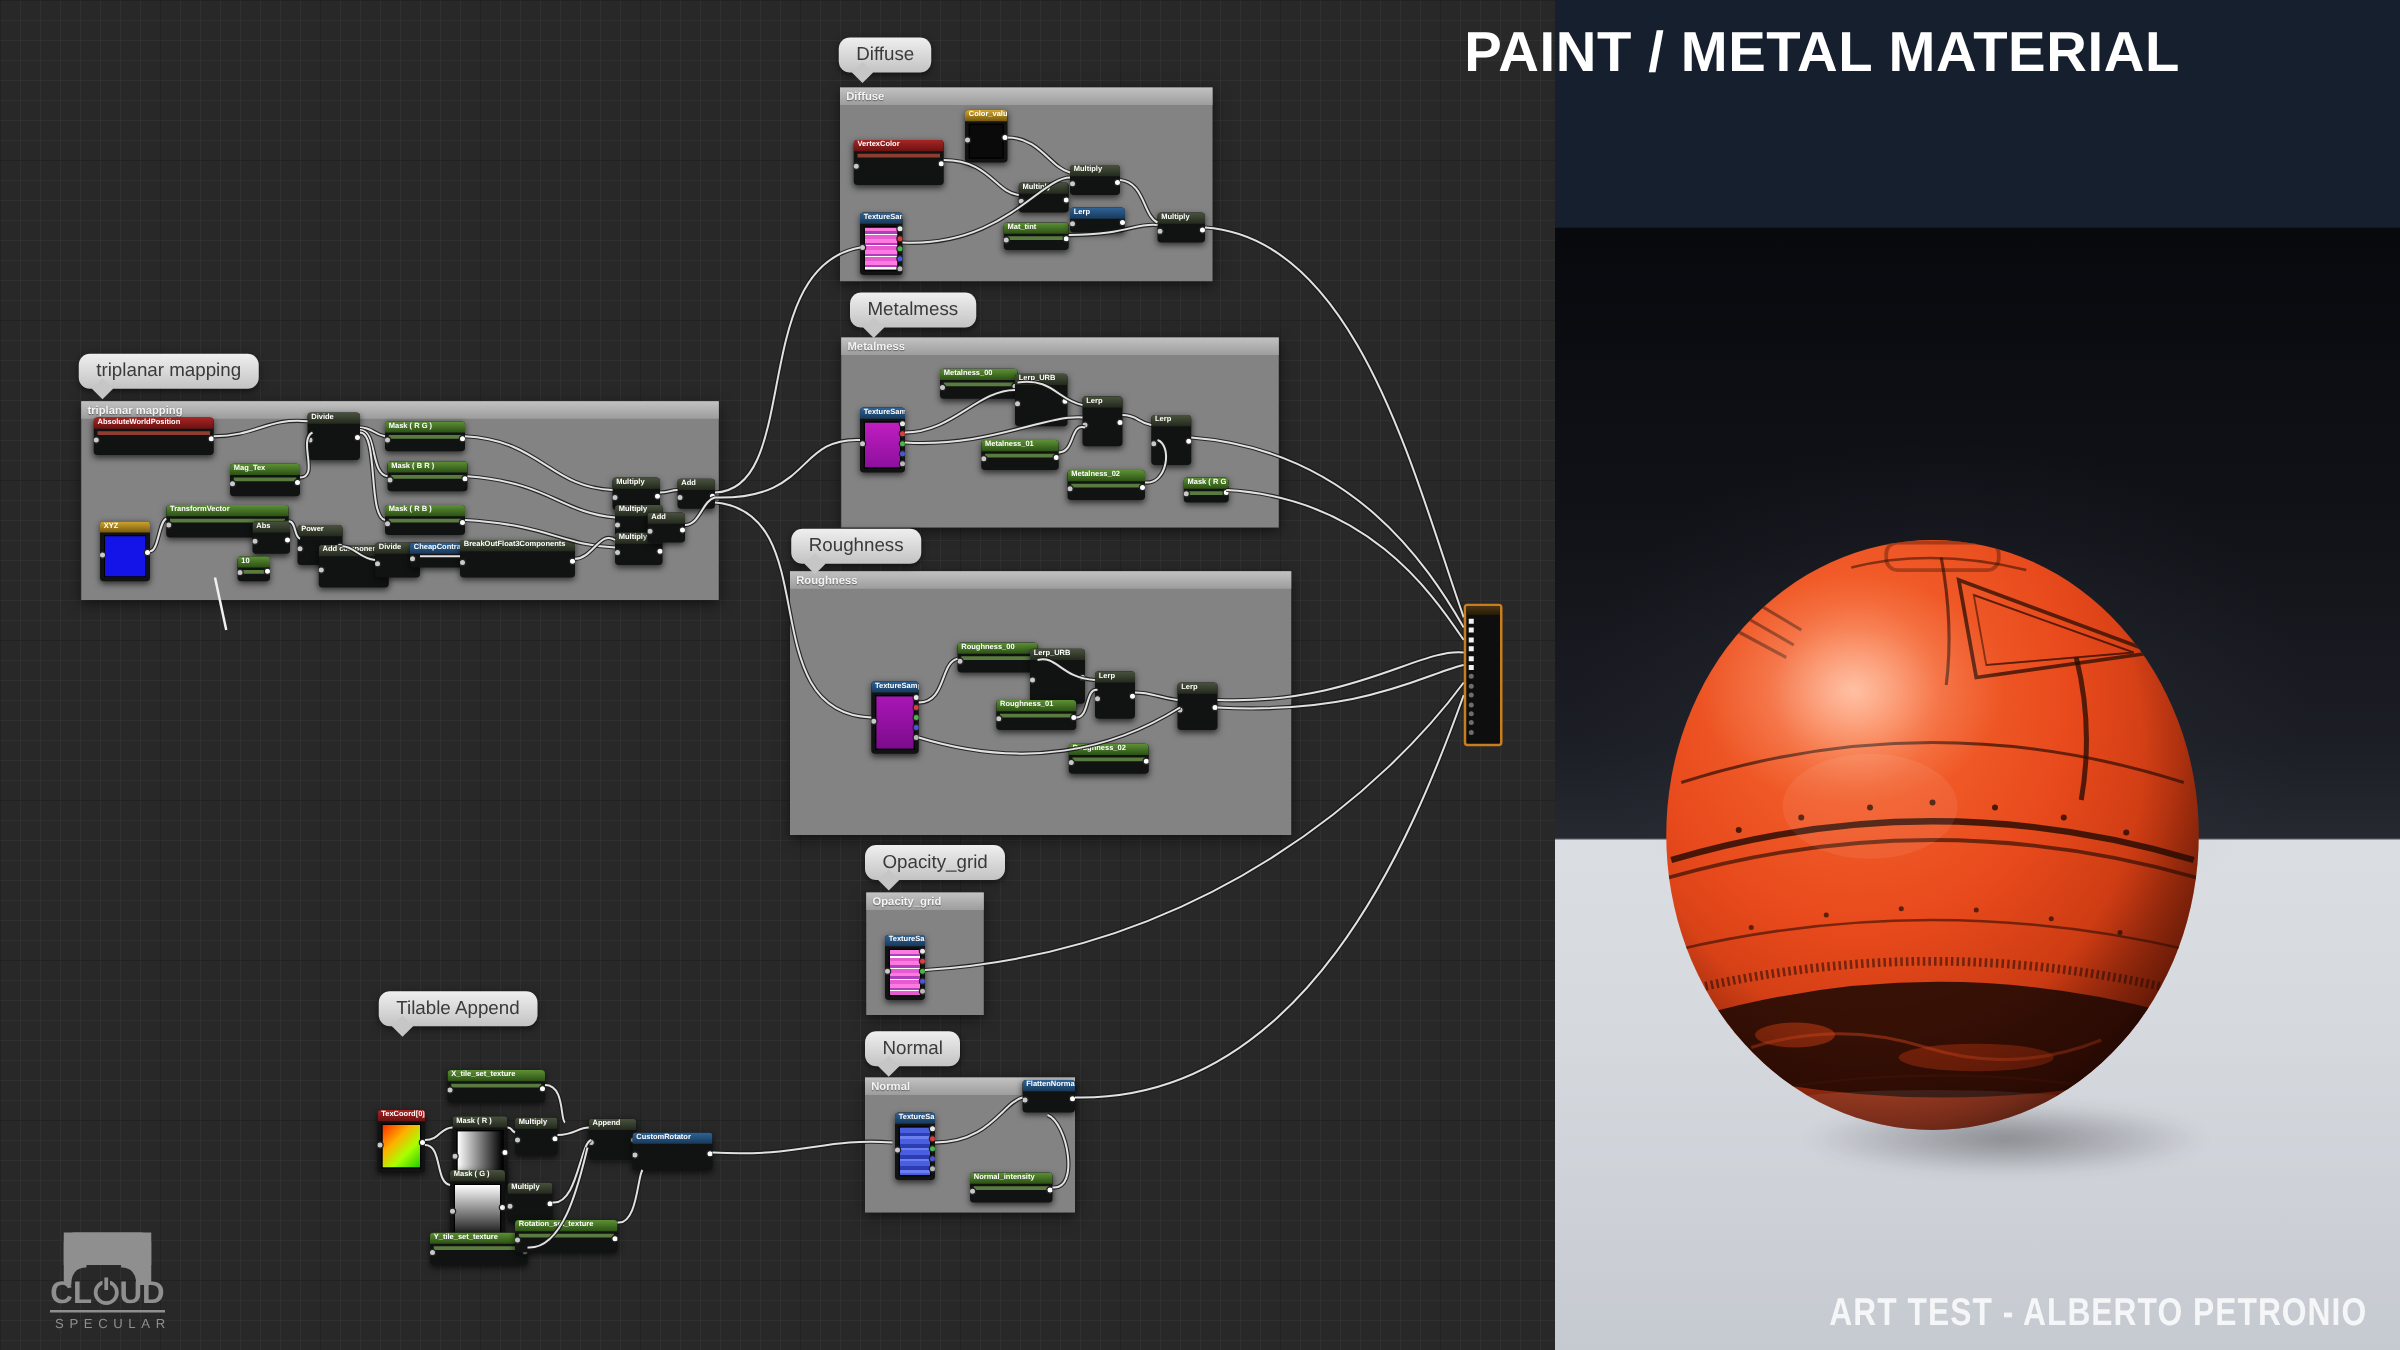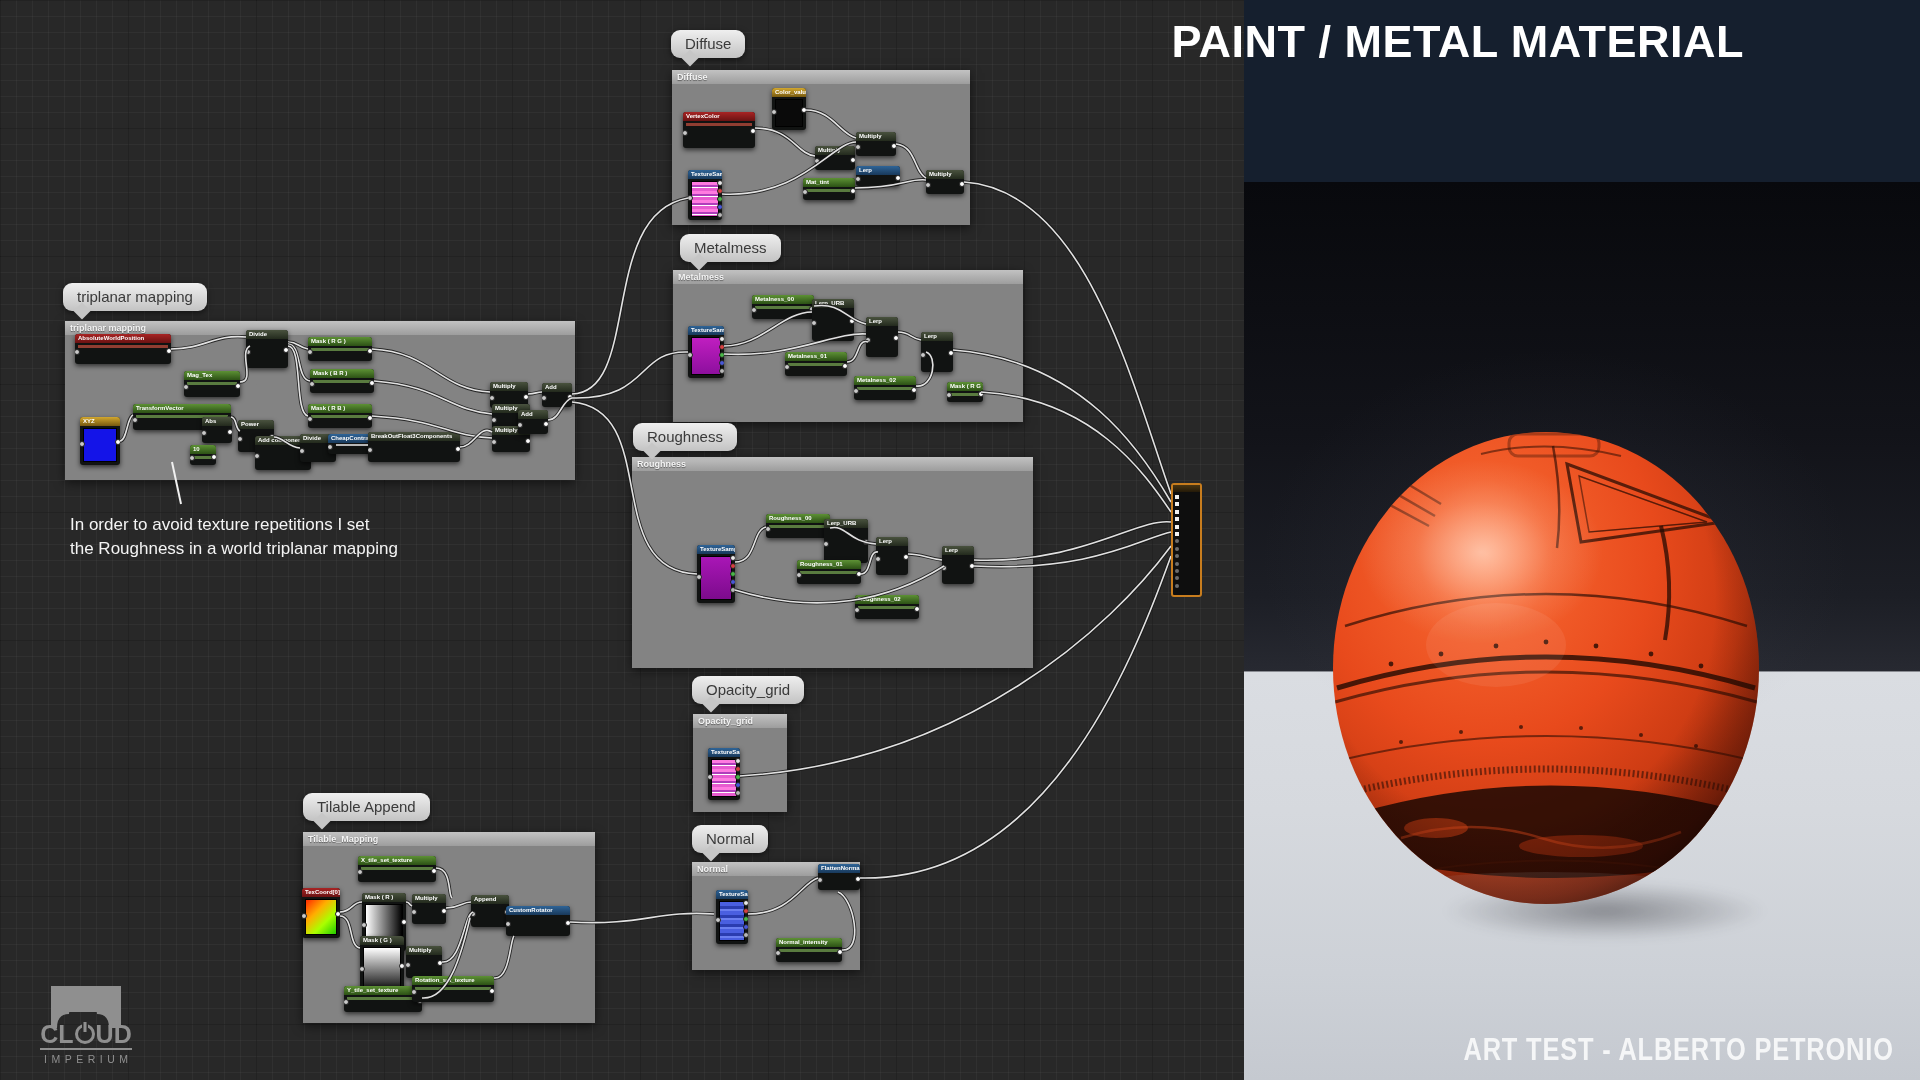--- a/index.html
+++ b/index.html
@@ -384,23 +384,20 @@
         <div class="pin pin-r" style="top: 18px; background: rgb(216, 64, 64);"></div>
         <div class="pin pin-r" style="top: 26px; background: rgb(72, 184, 72);"></div>
         <div class="pin pin-r" style="top: 34px; background: rgb(72, 88, 216);"></div>
         <div class="pin pin-r" style="top: 42px; background: rgb(184, 184, 184);"></div>
       </div>
       <div class="node t-green" style="left: 776px; top: 938px; width: 66px; height: 24px;">
         <div class="node-label">Normal_intensity</div>
         <div class="sub"></div>
         <div class="pin pin-l" style="top: 12px;"></div>
         <div class="pin pin-r" style="top: 11px;"></div>
-      </div>
-      <div class="group" style="left: 303px; top: 832px; width: 292px; height: 191px;">
-        <div class="group-header">Tilable_Mapping</div>
       </div>
       <div class="node t-green" style="left: 358px; top: 856px; width: 78px; height: 26px;">
         <div class="node-label">X_tile_set_texture</div>
         <div class="sub"></div>
         <div class="pin pin-l" style="top: 13px;"></div>
         <div class="pin pin-r" style="top: 12px;"></div>
       </div>
       <div class="node t-red" style="left: 302px; top: 888px; width: 38px; height: 50px;">
         <div class="node-label">TexCoord[0]</div>
         <div class="swatch" style="background: linear-gradient(135deg, rgb(255, 42, 0), rgb(255, 174, 0) 35%, rgb(170, 255, 0) 65%, rgb(34, 204, 0));"></div>
@@ -576,36 +573,34 @@
       </div>
       <div class="bubble" style="left: 63px; top: 283px;">triplanar mapping</div>
       <div class="bubble" style="left: 671px; top: 30px;">Diffuse</div>
       <div class="bubble" style="left: 680px; top: 234px;">Metalmess</div>
       <div class="bubble" style="left: 633px; top: 423px;">Roughness</div>
       <div class="bubble" style="left: 692px; top: 676px;">Opacity_grid</div>
       <div class="bubble" style="left: 692px; top: 825px;">Normal</div>
       <div class="bubble" style="left: 303px; top: 793px;">Tilable Append</div>
     </div>
 
-  <div id="annotation">In order to avoid texture repetitions I set
-the Roughness in a world triplanar mapping</div>
 
   <div id="logo">
     <svg width="78" height="54" viewBox="0 0 78 54">
       <path fill="#8f8f8f" d="M4,46 L4,12 Q4,4 12,4 L66,4 Q74,4 74,12 L74,46
         L62,46 Q62,32 50,32 Q49,18 36,18 Q23,18 22,32 Q10,32 10,46 Z"></path>
       <rect x="4" y="4" width="70" height="26" fill="#8f8f8f"></rect>
     </svg>
     <div class="word">
       <span>CL</span>
         <span class="power"></span>
         <span>UD</span>
     </div>
     <div class="rule"></div>
-    <div class="subword">IMPERIUM</div>
+    <div class="subword">SPECULAR</div>
   </div>
 
   <div id="render-panel">
     <div id="title-band">
       <div id="title-wrap">
         <div id="main-title">PAINT / METAL MATERIAL</div>
       </div>
     </div>
     <div id="scene">
       <div id="floor-shadow"></div>

